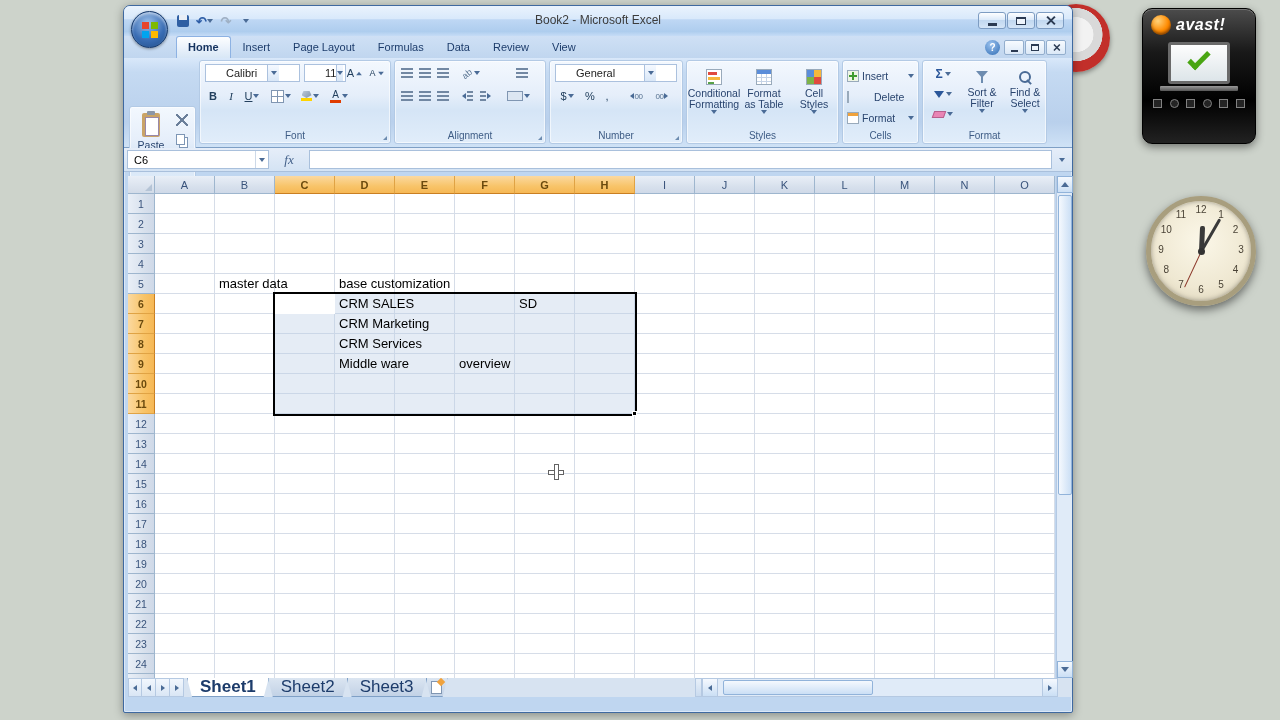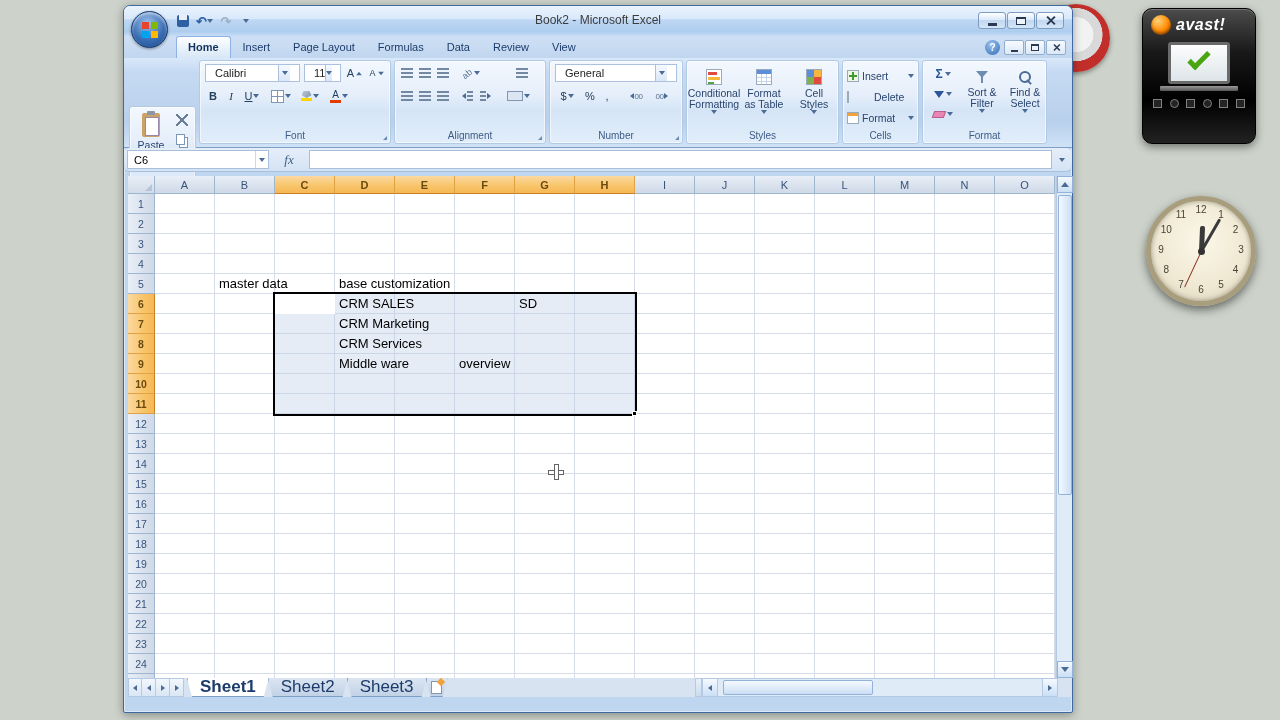--- a/index.html
+++ b/index.html
@@ -113,21 +113,21 @@
   .mini{width:20px;height:18px;border:1px solid transparent;border-radius:2px;display:flex;align-items:center;justify-content:center;}
   .ic-cut{width:12px;height:12px;background:
     linear-gradient(45deg,transparent 44%,#6b7f9a 44% 56%,transparent 56%),
     linear-gradient(-45deg,transparent 44%,#6b7f9a 44% 56%,transparent 56%);}
   .ic-copy{width:9px;height:11px;border:1px solid #7d96b5;background:#fff;box-shadow:3px 3px 0 -1px #fff,3px 3px 0 0 #7d96b5;margin:0 3px 3px 0;}
   .ic-painter{width:5px;height:9px;background:#d9b44a;border:1px solid #a8862e;position:relative;}
   .ic-painter::after{content:"";position:absolute;left:-3px;top:9px;width:10px;height:4px;background:#97aec7;}
 
   .g-font{left:75px;width:192px;}
   .combo{position:absolute;height:18px;background:#fff;border:1px solid #abc1de;font-size:11px;color:#222;
-    display:flex;align-items:center;padding:0 9px;}
+    display:flex;align-items:center;padding:0 20px;}
   .combo .arr{margin-left:auto;width:12px;height:16px;border-left:1px solid #abc1de;
     background:linear-gradient(#f5f9ff,#d9e7f7);display:flex;align-items:center;justify-content:center;}
   .fbtn{position:absolute;height:18px;border:1px solid transparent;border-radius:2px;font-size:11px;color:#23405e;
     display:flex;align-items:center;justify-content:center;gap:1px;}
   .b{font-weight:bold;} .i{font-style:italic;font-family:"Liberation Serif",serif;} .u{text-decoration:underline;}
   .stackic{display:flex;flex-direction:column;align-items:center;line-height:9px;}
   .under-red{width:11px;height:3px;background:#e03c00;}
   .under-yel{width:11px;height:3px;background:#ffd400;}
   .ic-bucket{width:10px;height:7px;background:linear-gradient(135deg,#bcc9d9,#7e92a9);clip-path:polygon(20% 0,80% 0,100% 60%,50% 100%,0 60%);}
   .ic-border{width:13px;height:13px;border:1px solid #8096b2;background:
@@ -178,21 +178,21 @@
   .ic-funnel{position:relative;width:14px;height:14px;}
   .ic-funnel::before{content:"";position:absolute;left:1px;top:1px;
     border-left:6px solid transparent;border-right:6px solid transparent;border-top:7px solid #6d8cb0;}
   .ic-funnel::after{content:"";position:absolute;left:6px;top:7px;width:2px;height:6px;background:#6d8cb0;}
   .ic-mag{position:relative;width:14px;height:14px;}
   .ic-mag::before{content:"";position:absolute;left:1px;top:1px;width:8px;height:8px;border:2px solid #4a6b96;border-radius:50%;}
   .ic-mag::after{content:"";position:absolute;right:0;bottom:1px;width:6px;height:2px;background:#4a6b96;transform:rotate(45deg);}
 
   
   .fbar{position:absolute;left:0;right:0;top:142px;height:24px;background:linear-gradient(#e6eef9,#d4e3f4);
-    border-bottom:1px solid #a9c0dc;display:flex;align-items:center;border-radius:6px;}
+    border-bottom:1px solid #a9c0dc;display:flex;align-items:center;}
   .namebox{margin-left:3px;width:142px;height:19px;background:#fff;border:1px solid #a9c0dc;
     font-size:11px;display:flex;align-items:center;padding-left:6px;}
   .namebox .arr{margin-left:auto;width:13px;height:17px;border-left:1px solid #cdd9e8;display:flex;align-items:center;justify-content:center;}
   .fx{width:40px;text-align:center;font-family:"Liberation Serif",serif;font-style:italic;font-size:13px;color:#44618a;}
   .finput{flex:1;height:19px;background:#fff;border:1px solid #a9c0dc;margin-right:2px;}
   .fchev{width:15px;height:19px;display:flex;align-items:center;justify-content:center;margin-right:3px;}
 
   
   #sheet{position:absolute;left:4px;top:170px;width:927px;height:502px;background:#fff;overflow:hidden;}
   #colhdr{position:absolute;left:0;top:0;height:18px;display:flex;}

